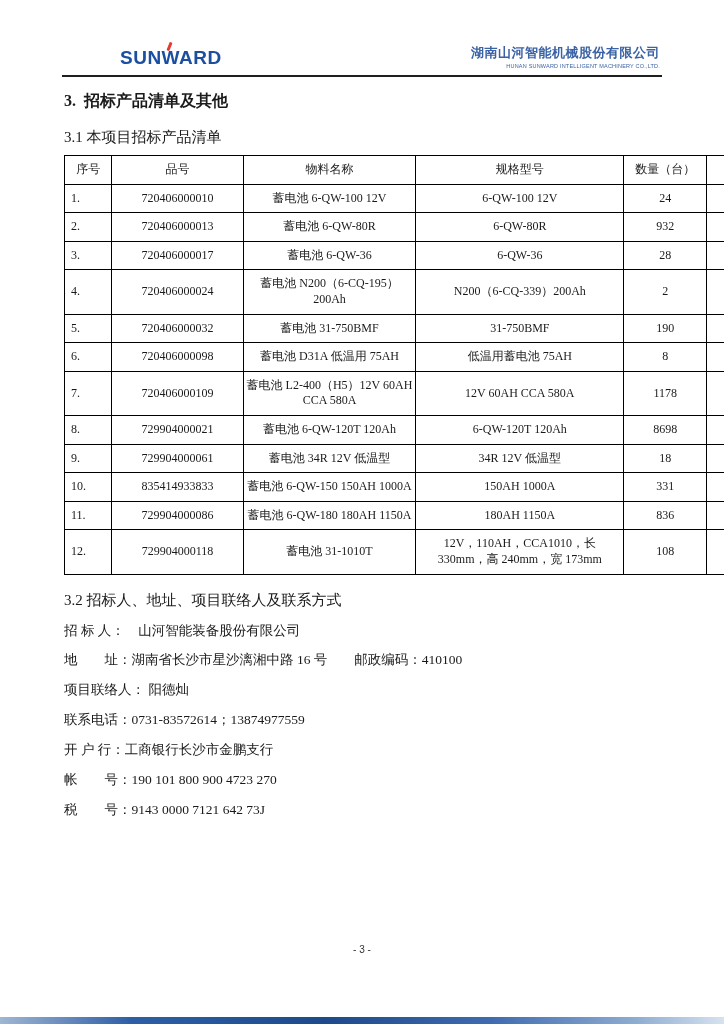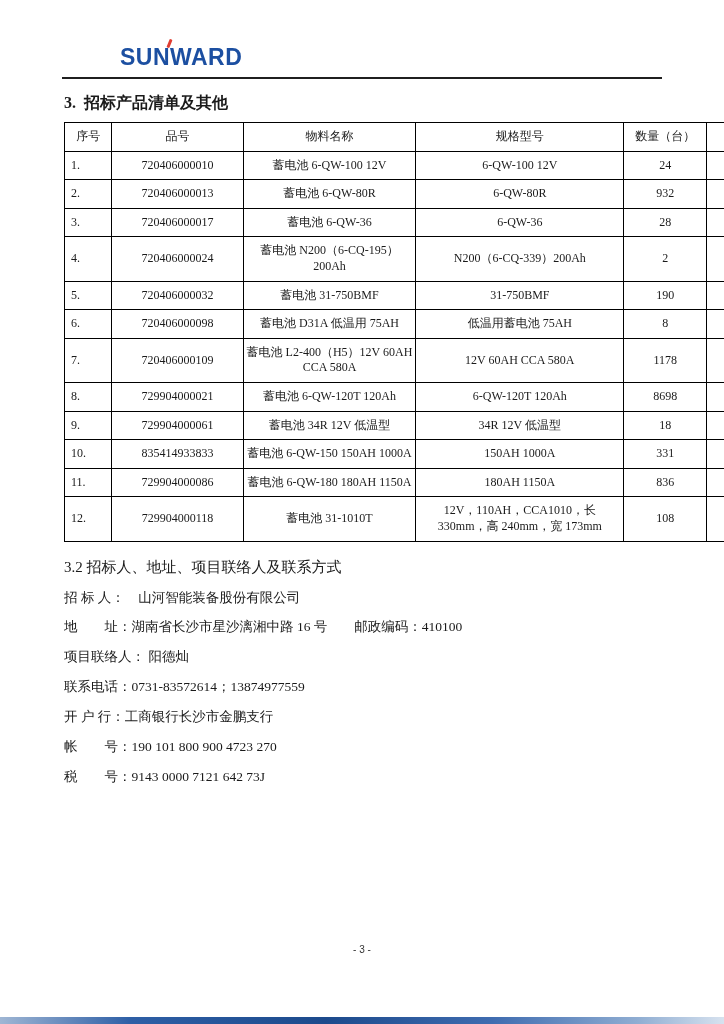--- a/index.html
+++ b/index.html
@@ -10,21 +10,21 @@
     font-family:"Liberation Serif","DejaVu Serif",serif;
   }
   
   .header {
     padding:44px 64px 0 64px;
     display:flex; justify-content:space-between; align-items:flex-end;
   }
   .logo { position:relative; margin-left:56px; }
   .logo-text {
     font-family:"Liberation Sans","DejaVu Sans",sans-serif;
-    font-weight:700; font-size:23px; letter-spacing:.5px; color:#1c4fa1;
+    font-weight:700; font-size:19px; letter-spacing:.5px; color:#1c4fa1;
   }
   .logo-accent {
     position:absolute; left:48px; top:-5px; width:3px; height:9px;
     background:#e03c31; transform:rotate(22deg); border-radius:1px;
   }
   .company { text-align:right; color:#3a62a5; }
   .company-cn {
     font-size:13px; font-weight:bold; letter-spacing:.5px;
     font-family:"Liberation Sans","DejaVu Sans",sans-serif;
   }
@@ -73,24 +73,29 @@
 </head>
 <body>
 
 <div class="page">
 
   <div class="header">
     <div class="logo">
       <span class="logo-text">SUNWARD</span>
       <span class="logo-accent"></span>
     </div>
+    <div class="company">
+      <div class="company-cn">湖南山河智能机械股份有限公司</div>
+      <div class="company-en">HUNAN SUNWARD INTELLIGENT MACHINERY CO.,LTD.</div>
+    </div>
   </div>
   <div class="header-rule"></div>
 
   <div class="main-title">3.  招标产品清单及其他</div>
+  <div class="sub-title">3.1 本项目招标产品清单</div>
 
   <table class="products">
     <thead>
       <tr>
           <th>序号</th>
           <th>品号</th>
           <th>物料名称</th>
           <th>规格型号</th>
           <th>数量（台）</th>
           <th>备注</th>

